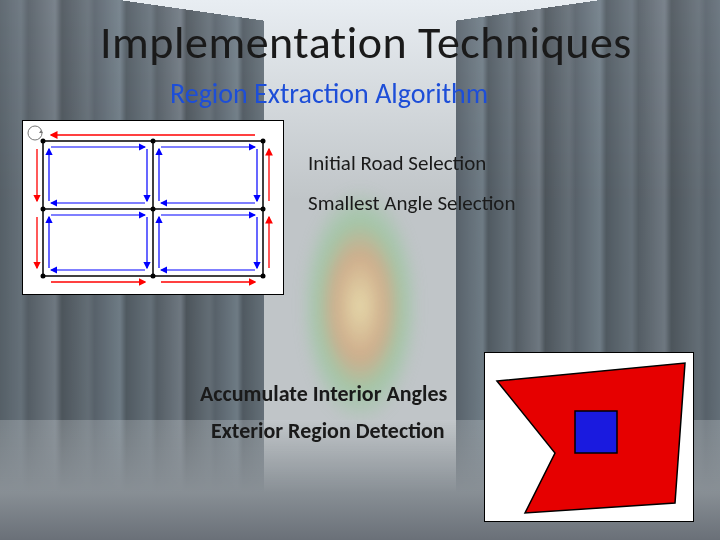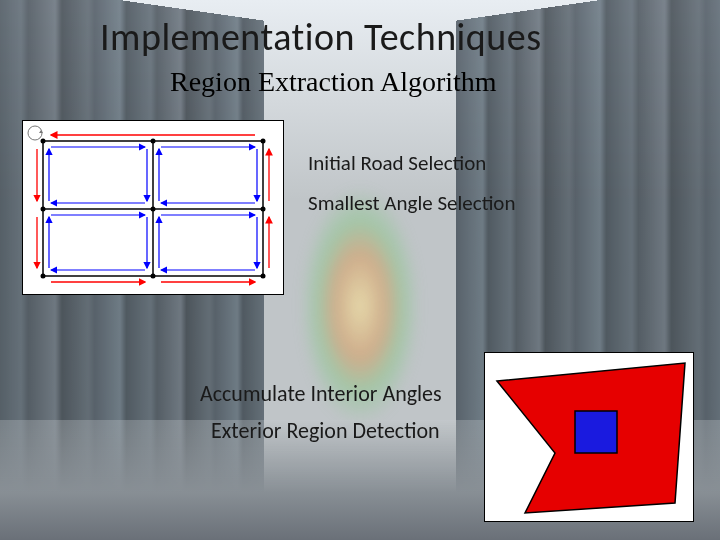--- a/index.html
+++ b/index.html
@@ -61,34 +61,33 @@
   }
 
   .slide {
     position: relative;
     z-index: 1;
     width: 100%;
     height: 100%;
     padding: 14px 0 0 0;
   }
   .title {
-    font-size: 38px;
+    font-size: 46px;
     font-weight: 400;
     color: #1a1a1a;
     text-align: left;
     margin-left: 100px;
     letter-spacing: 0.5px;
   }
   .subtitle {
     font-size: 28px;
     font-weight: 400;
-    color: #000000;
+    color: #1d4ed8;
     margin-left: 170px;
     margin-top: 6px;
-    font-family: Liberation Serif, serif;
   }
   .upper {
     position: absolute;
     top: 120px;
     left: 22px;
     right: 20px;
     display: flex;
     gap: 24px;
   }
   .diagram {
@@ -110,20 +109,21 @@
   .lower {
     position: absolute;
     left: 0; right: 0;
     top: 380px;
     display: flex;
     align-items: flex-start;
   }
   .lower-text {
     flex: 1;
     padding-left: 200px;
+    font-weight: bold;
   }
   .lower-line1 {
     font-size: 22px;
     color: #1a1a1a;
     margin-bottom: 10px;
   }
   .lower-line2 {
     font-size: 22px;
     color: #1a1a1a;
     margin-left: 11px;

